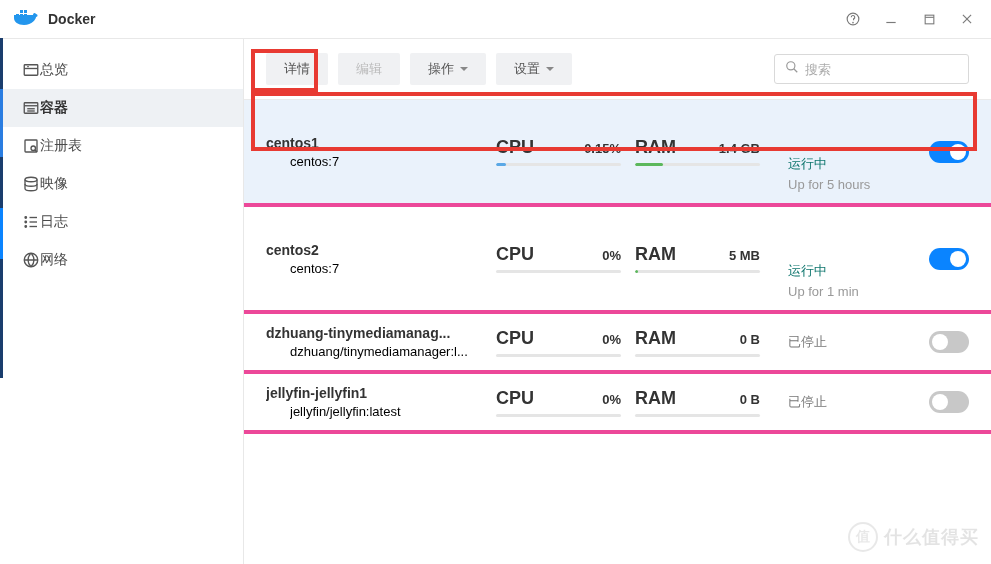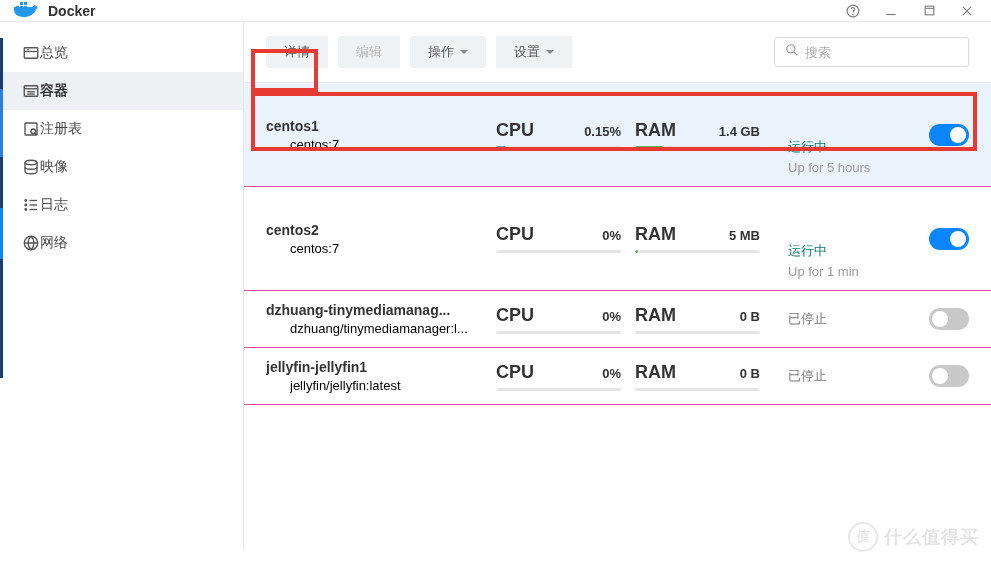--- a/index.html
+++ b/index.html
@@ -1,18 +1,18 @@
 <!DOCTYPE html>
 <html><head>
   <meta charset="utf-8">
   <style>
     * { margin: 0; padding: 0; box-sizing: border-box; font-family: -apple-system, BlinkMacSystemFont, "Segoe UI", Helvetica, Arial, sans-serif; }
     body { background: #fff; width: 991px; height: 564px; overflow: hidden; position: relative; }
     
-    .titlebar { height: 22px; display: flex; align-items: center; padding: 0 14px; border-bottom: 1px solid #e8e8e8; }
+    .titlebar { height: 39px; display: flex; align-items: center; padding: 0 14px; border-bottom: 1px solid #e8e8e8; }
     .titlebar-left { display: flex; align-items: center; gap: 10px; }
     .titlebar-title { font-size: 14px; font-weight: 600; color: #333; }
     .titlebar-right { margin-left: auto; display: flex; align-items: center; gap: 18px; color: #7a7a7a; }
     .titlebar-icon { cursor: pointer; display: flex; align-items: center; justify-content: center; width: 20px; height: 20px; }
     .titlebar-icon svg { stroke: #7a7a7a; }
     
     .app-body { display: flex; height: calc(100% - 38px); }
     
     .sidebar { width: 244px; border-right: 1px solid #e8e8e8; padding-top: 12px; }
     .sidebar-item { display: flex; align-items: center; padding: 10px 22px; color: #4a4a4a; font-size: 14px; cursor: pointer; }
@@ -28,21 +28,21 @@
     .toolbar-right { margin-left: auto; }
     .search-box { display: flex; align-items: center; border: 1px solid #d9d9d9; border-radius: 3px; padding: 5px 10px; width: 195px; }
     .search-box input { border: none; outline: none; font-size: 13px; color: #888; width: 100%; margin-left: 6px; }
     .search-box input::placeholder { color: #aaa; }
     .caret { width: 0; height: 0; border-left: 4px solid transparent; border-right: 4px solid transparent; border-top: 4px solid #888; margin-left: 2px; }
     
     .hl-details { position: absolute; border: 4px solid #e83a32; z-index: 5; left: 251px; top: 49px; width: 67px; height: 43px; pointer-events: none; }
     .hl-row { position: absolute; border: 4px solid #e83a32; z-index: 5; left: 251px; top: 92px; width: 726px; height: 59px; pointer-events: none; }
     
     .container-list { border-top: 1px solid #eaeaea; }
-    .row { display: flex; align-items: center; padding: 11px 22px; border-bottom: 1px solid #ec4899; min-height: 54px; }
+    .row { display: flex; align-items: center; padding: 11px 22px; border-bottom: 4px solid #ec4899; min-height: 54px; }
     .row.selected { background: #eaf2fb; }
     .col-name { width: 230px; }
     .c-name { font-size: 14px; font-weight: 700; color: #333; margin-bottom: 3px; white-space: nowrap; overflow: hidden; text-overflow: ellipsis; }
     .c-image { font-size: 13px; color: #000000; white-space: nowrap; overflow: hidden; text-overflow: ellipsis; margin-left: 24px; }
     .col-cpu { width: 125px; }
     .col-ram { width: 125px; }
     .metric-row { display: flex; justify-content: space-between; align-items: baseline; }
     .metric-label { font-size: 18px; font-weight: 700; color: #333; }
     .metric-value { font-size: 13px; font-weight: 700; color: #333; }
     .bar { height: 3px; background: #e5e5e5; margin-top: 5px; border-radius: 2px; overflow: hidden; }

